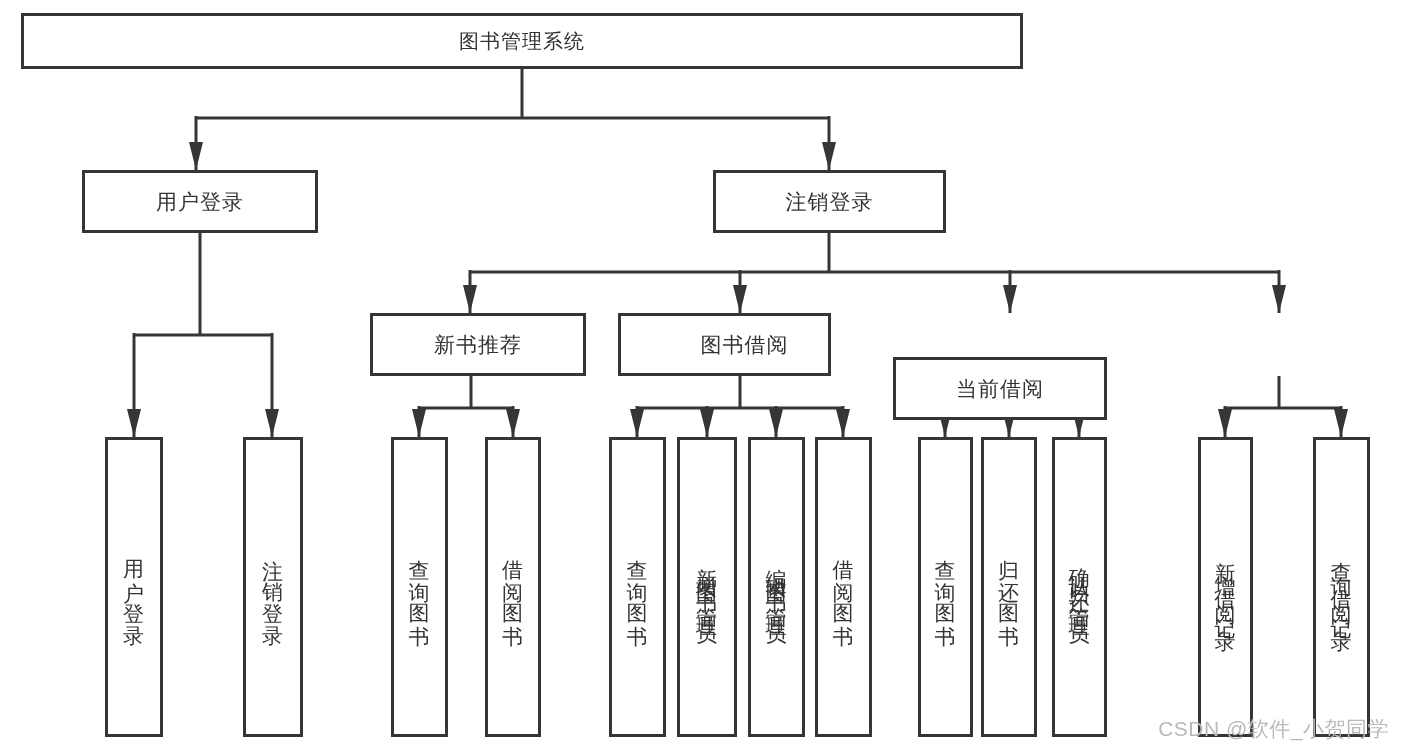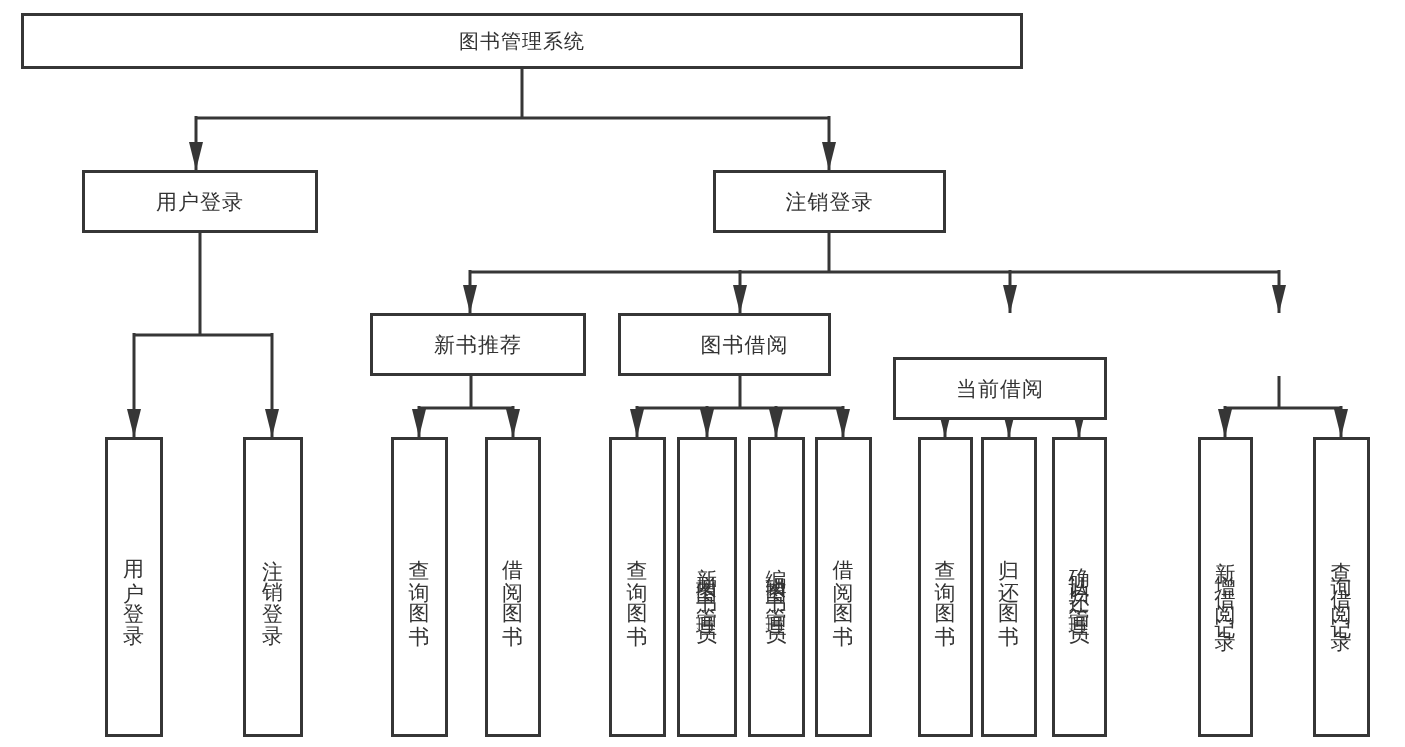--- a/index.html
+++ b/index.html
@@ -135,14 +135,15 @@
     <span class="long">确认归还（管理员）</span>
   </div>
 
   <div class="box v" style="left:1198px;top:437px;width:55px;height:300px;">
     <span class="med">新增借阅记录</span>
   </div>
   <div class="box v" style="left:1313px;top:437px;width:57px;height:300px;">
     <span class="med">查询借阅记录</span>
   </div>
 
+  <div class="watermark">CSDN @软件_小贺同学</div>
 
 </div>
 
 </body></html>

